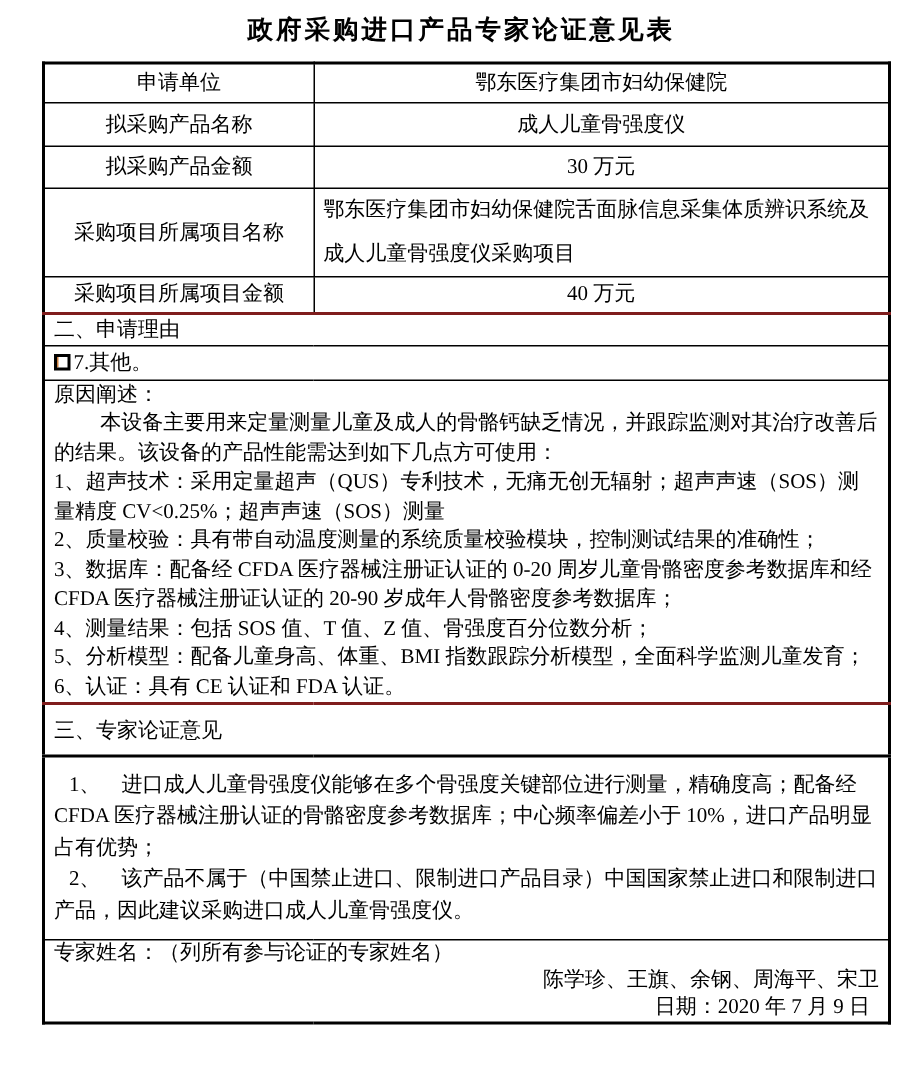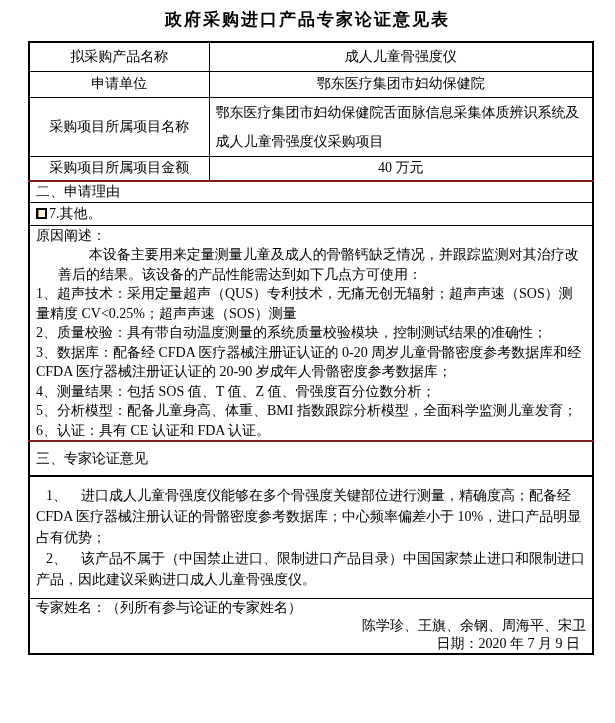--- a/index.html
+++ b/index.html
@@ -68,21 +68,21 @@
     font-family: "DejaVu Sans", sans-serif;
   }
 
   td.reason-cell {
     vertical-align: top;
     padding: 2px 6px;
     font-size: 13px;
     line-height: 19.5px;
     text-align: left;
   }
-  .reason-indent { text-indent: 2.2em; margin-left: 22px; }
+  .reason-indent { text-indent: 2.2em; }
 
   td.sec3-cell { vertical-align: top; padding: 8px 6px; margin-top: 48px; }
 
   td.opinion-cell {
     vertical-align: top;
     padding: 12px 7px 0 7px;
     font-size: 13.5px;
     line-height: 21px;
     text-align: left;
   }
@@ -105,27 +105,31 @@
 
   <div class="doc-title">政府采购进口产品专家论证意见表</div>
 
   <table class="form">
     <colgroup>
         <col style="width:180px">
         <col style="width:384px">
       </colgroup>
 
     <tbody>
-        <tr style="height:29px">
+        <tr style="height:26px">
+      <td class="lbl">申请单位</td>
+      <td class="val">鄂东医疗集团市妇幼保健院</td>
+    </tr>
+    <tr style="height:29px">
       <td class="lbl">拟采购产品名称</td>
       <td class="val">成人儿童骨强度仪</td>
     </tr>
-    <tr style="height:26px">
-      <td class="lbl">申请单位</td>
-      <td class="val">鄂东医疗集团市妇幼保健院</td>
+    <tr style="height:28px">
+      <td class="lbl">拟采购产品金额</td>
+      <td class="val">30 万元</td>
     </tr>
     <tr style="height:57px">
       <td class="lbl">采购项目所属项目名称</td>
       <td class="val-left">鄂东医疗集团市妇幼保健院舌面脉信息采集体质辨识系统及成人儿童骨强度仪采购项目</td>
     </tr>
     <tr style="height:25px">
       <td class="lbl">采购项目所属项目金额</td>
       <td class="val">40 万元</td>
     </tr>
 

